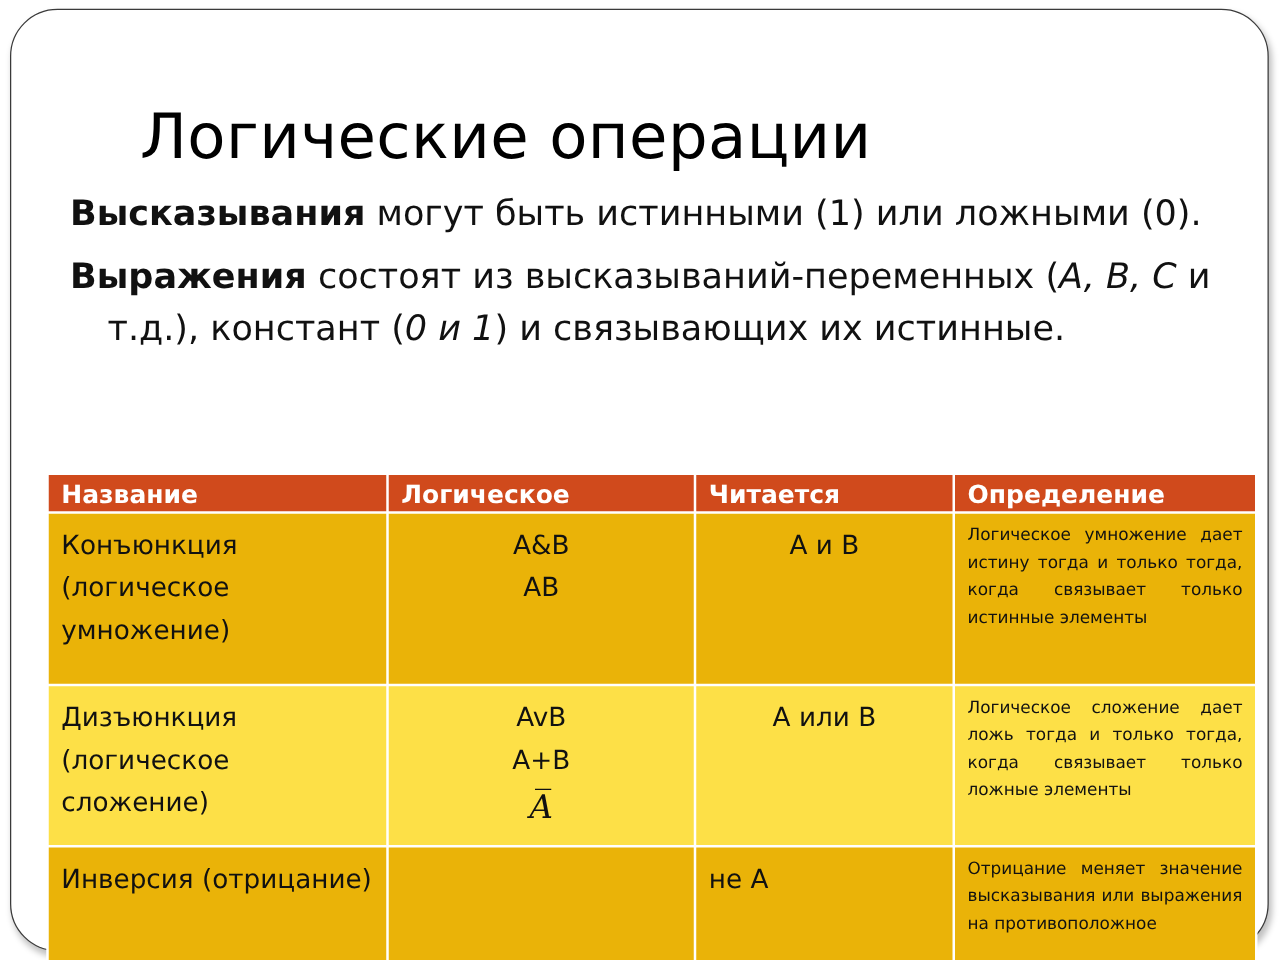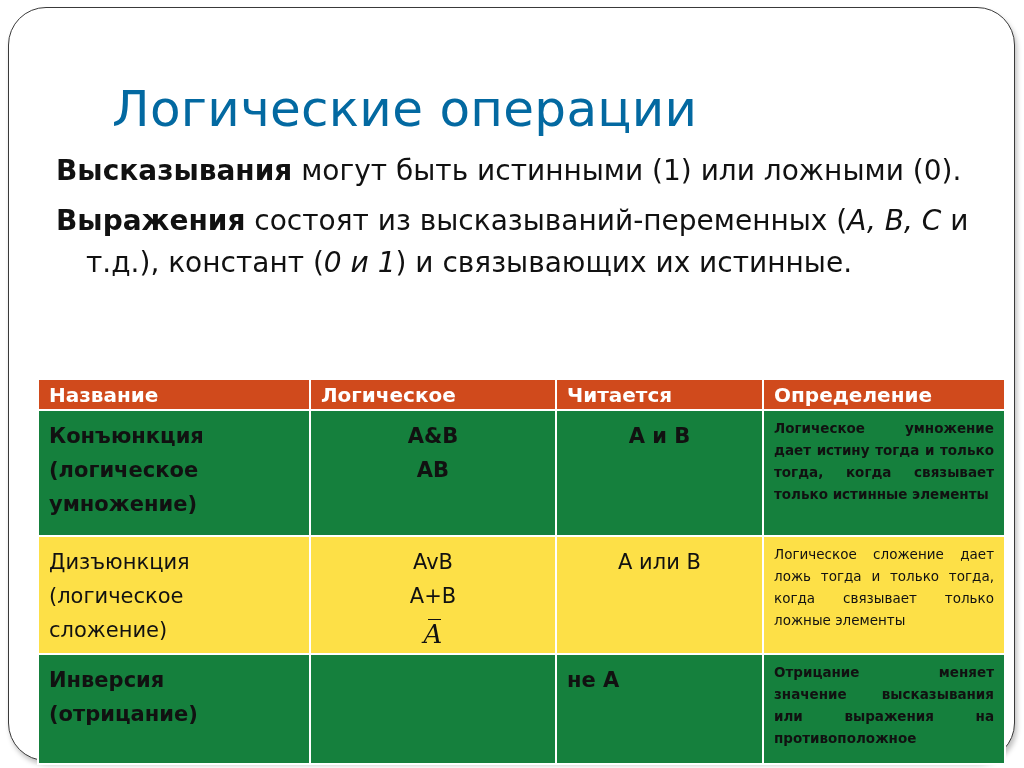--- a/index.html
+++ b/index.html
@@ -9,21 +9,21 @@
     font-family: "DejaVu Sans", sans-serif;
   }
   .frame {
     position: absolute; left: 8px; top: 7px; width: 1005px; height: 752px;
     border: 1.5px solid #3a3a3a; border-radius: 38px;
     box-shadow: 2px 4px 5px rgba(0,0,0,0.25);
     background: #fff;
   }
   .title {
     position: absolute; left: 112px; top: 80px;
-    font-size: 50px; color: #0369a1; font-weight: normal;
+    font-size: 50px; color: #000000; font-weight: normal;
     letter-spacing: 0.3px; white-space: nowrap;
   }
   .body-text {
     position: absolute; left: 40px; top: 150px; width: 960px;
     font-size: 28px; color: #111; line-height: 42px;
   }
   .para { margin: 0 0 8px 16px; padding-left: 30px; text-indent: -30px; }
   .para b { font-weight: bold; }
   .para i { font-style: italic; }
 
@@ -35,24 +35,24 @@
   table.ops td, table.ops th { vertical-align: top; }
   table.ops th {
     background: #d04a1c; color: #ffffff; text-align: left;
     font-size: 20px; font-weight: bold; height: 29px; padding: 0 10px;
     vertical-align: middle;
   }
   .c1 { width: 250px; }
   .c2 { width: 224px; }
   .c3 { width: 185px; }
   .c4 { width: 220px; }
-  tr.odd td { background: #15803d; font-weight: bold; }
+  tr.odd td { background: #eab308; }
   tr.even td { background: #fde047; }
   td.name { font-size: 21px; line-height: 34px; padding: 8px 10px 0 10px; color: #111; }
-  td.sym { font-size: 21px; line-height: 34px; padding: 8px 10px 0 10px; text-align: center; color: #111; }
+  td.sym { font-size: 21px; line-height: 34px; padding: 8px 10px 12px 10px; text-align: center; color: #111; }
   td.read { font-size: 21px; line-height: 34px; padding: 8px 10px 0 10px; text-align: center; color: #111; }
   td.read.left { text-align: left; }
   td.def {
     font-size: 13.5px; line-height: 22px; padding: 6px 10px 0 10px;
     text-align: justify; color: #111; margin-left: 40px;
   }
   tr.r1 td { height: 116px; }
   tr.r2 td { height: 104px; }
   tr.r3 td { height: 100px; }
   .sym-line { display: block; }

